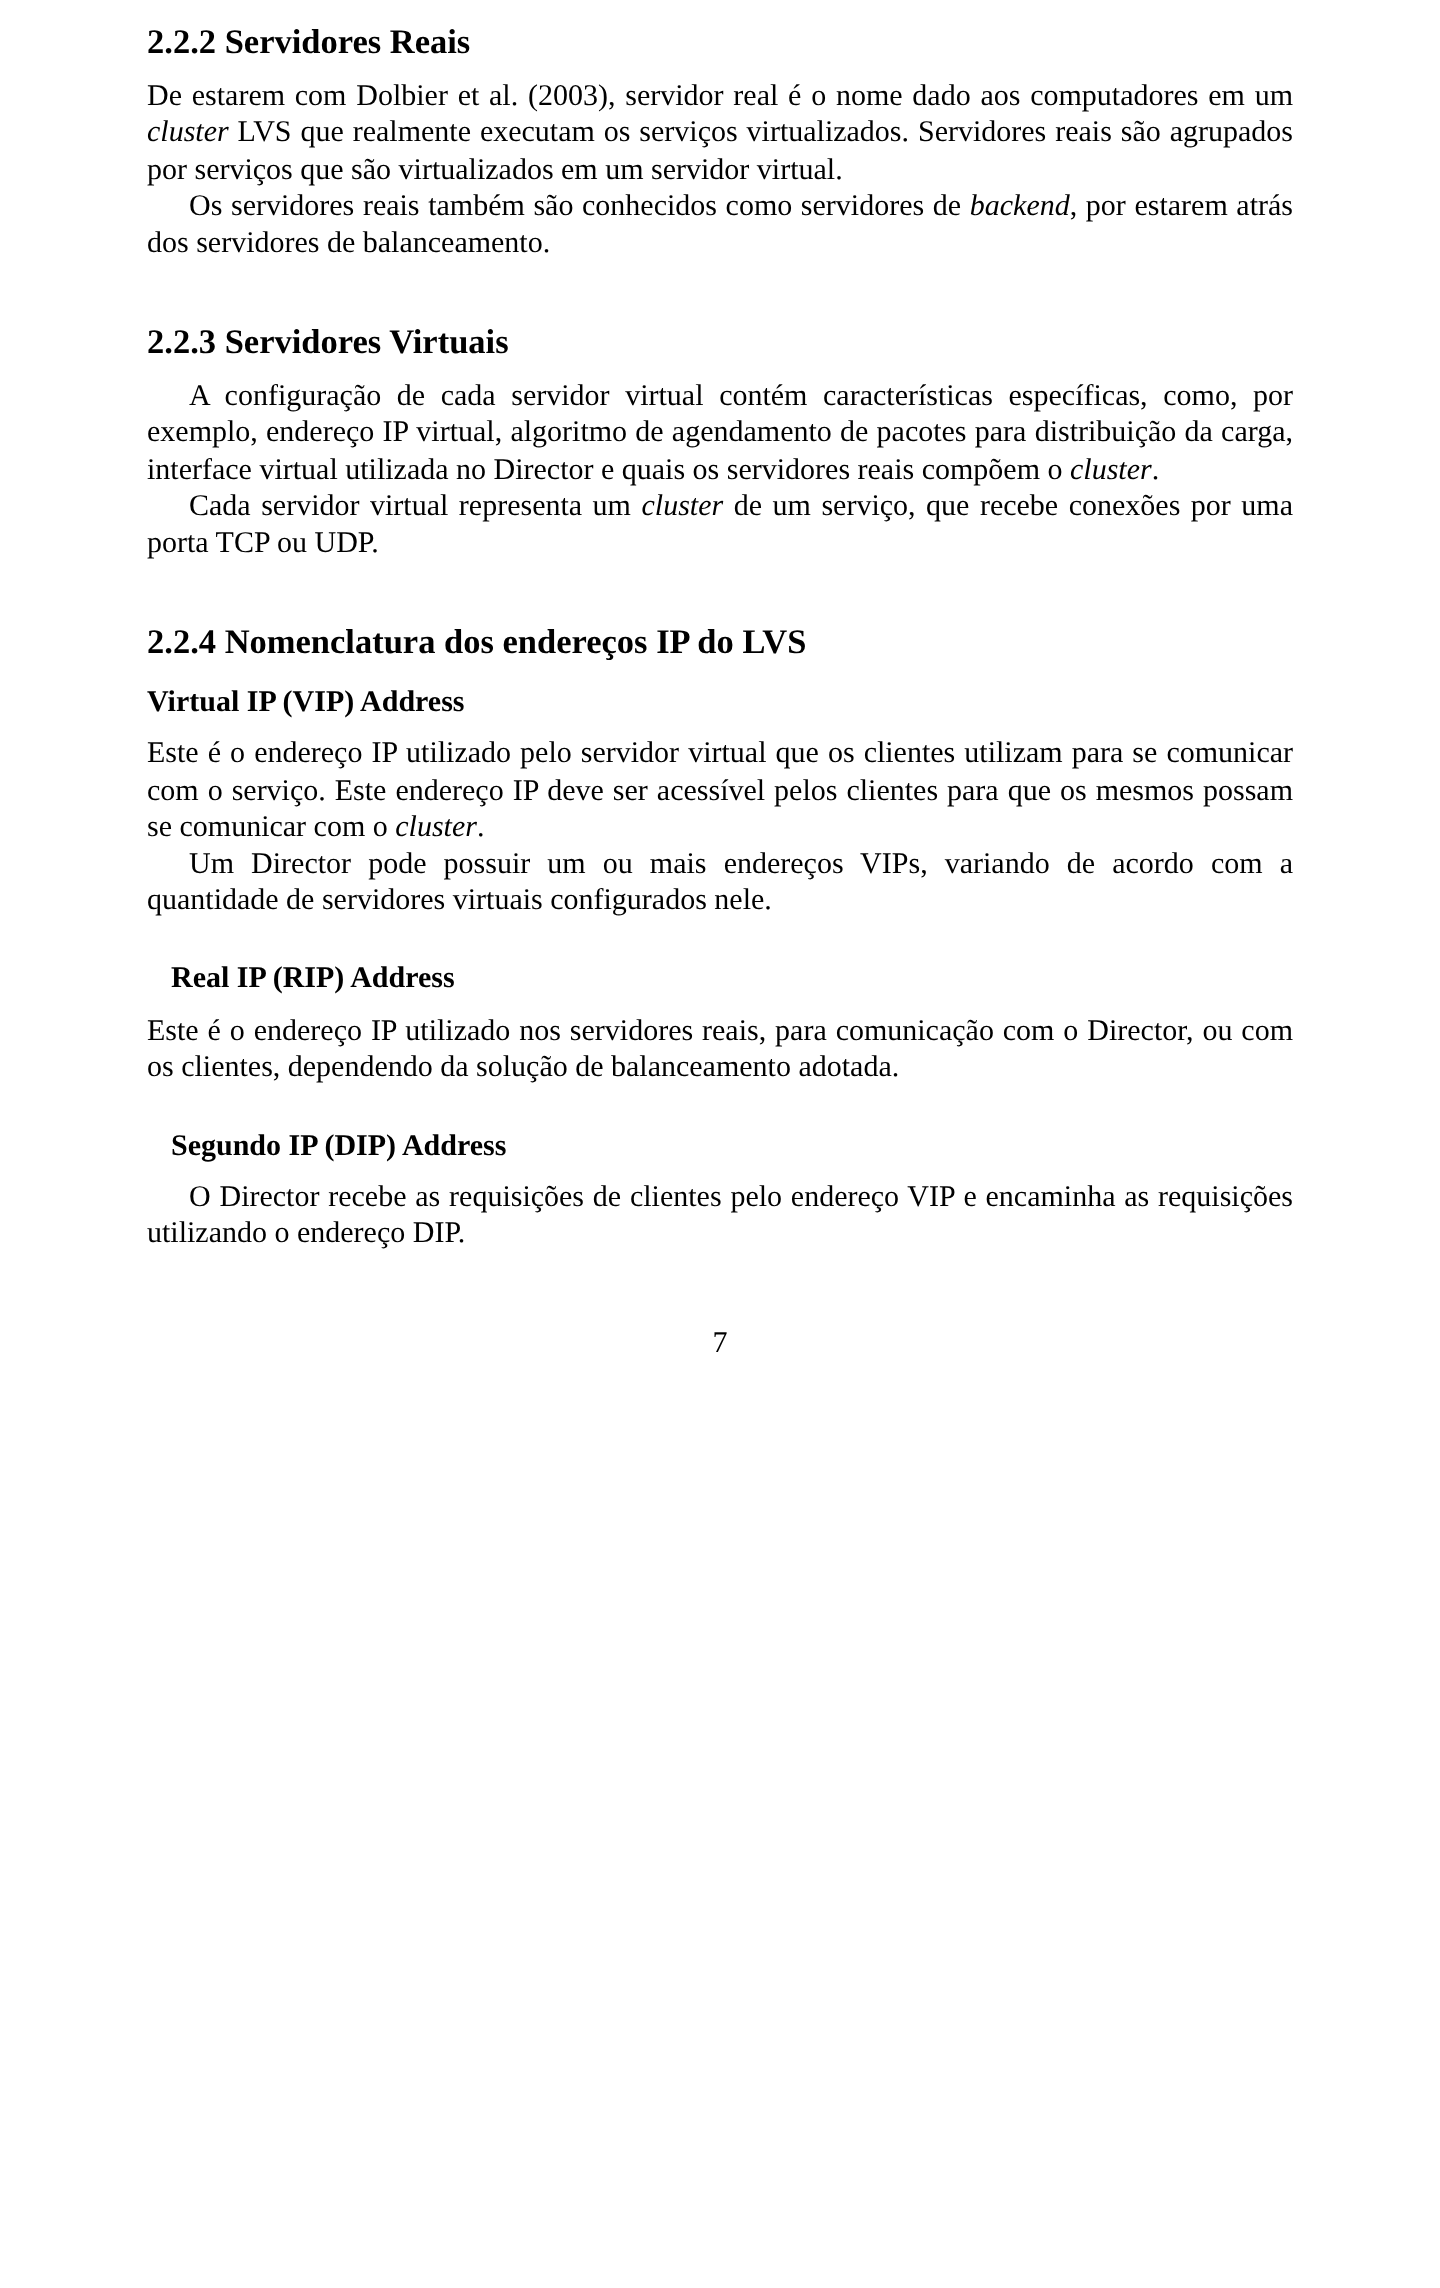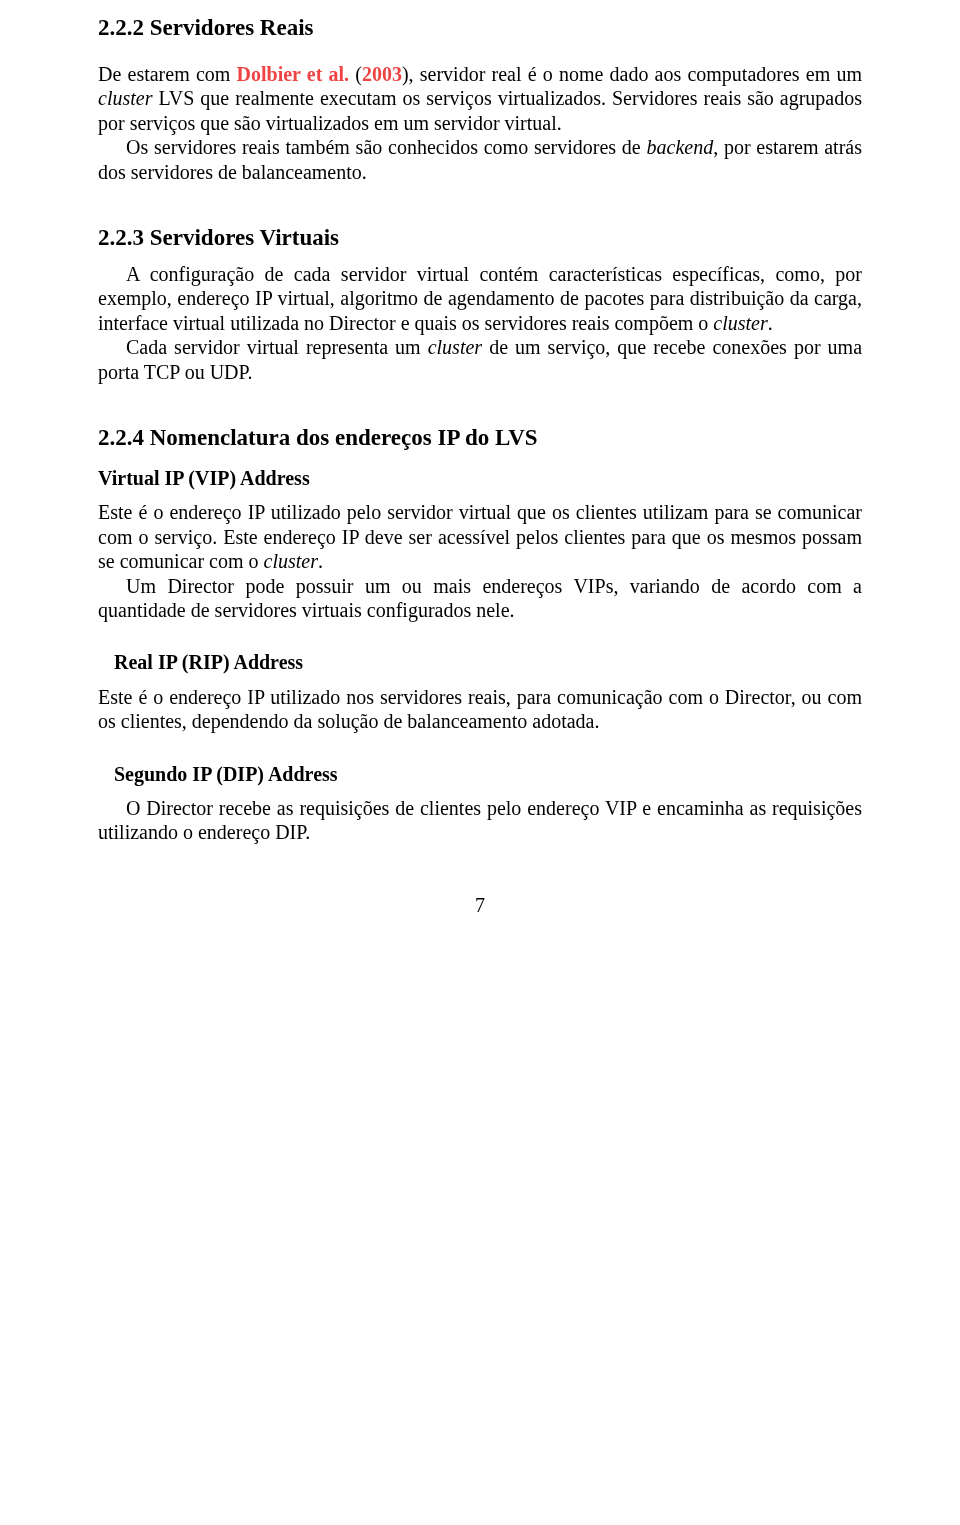--- a/index.html
+++ b/index.html
@@ -9,21 +9,21 @@
     color: #000;
     background: #fff;
     margin: 0;
     padding: 14px 98px 40px 98px;
     width: 960px;
     box-sizing: border-box;
   }
   h2.subsection {
     font-size: 23px;
     font-weight: bold;
-    margin: 0 0 20px 0;
+    margin: 0 0 10px 0;
   }
   h2.subsection-mt {
     font-size: 23px;
     font-weight: bold;
     margin: 40px 0 10px 0;
   }
   h3.runin {
     font-size: 20px;
     font-weight: bold;
     margin: 28px 0 10px 16px;
@@ -34,22 +34,21 @@
     margin: 14px 0 10px 0;
   }
   p {
     margin: 0;
     text-align: justify;
   }
   p.indent {
     text-indent: 28px;
   }
   .cite {
-    color: #ef4444;
-    font-weight: bold;
+    color: #000000;
   }
   .italic {
     font-style: italic;
   }
   .page-num {
     text-align: center;
     margin-top: 48px;
     font-size: 20px;
   }
   .block {

